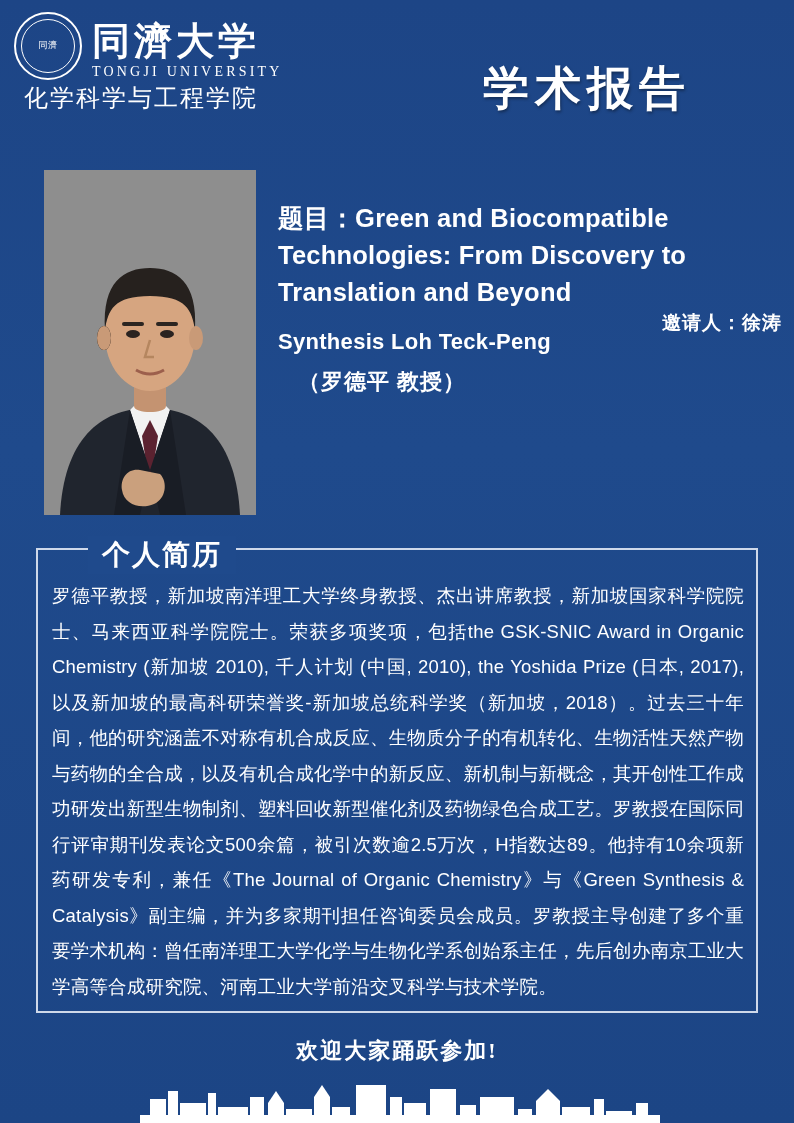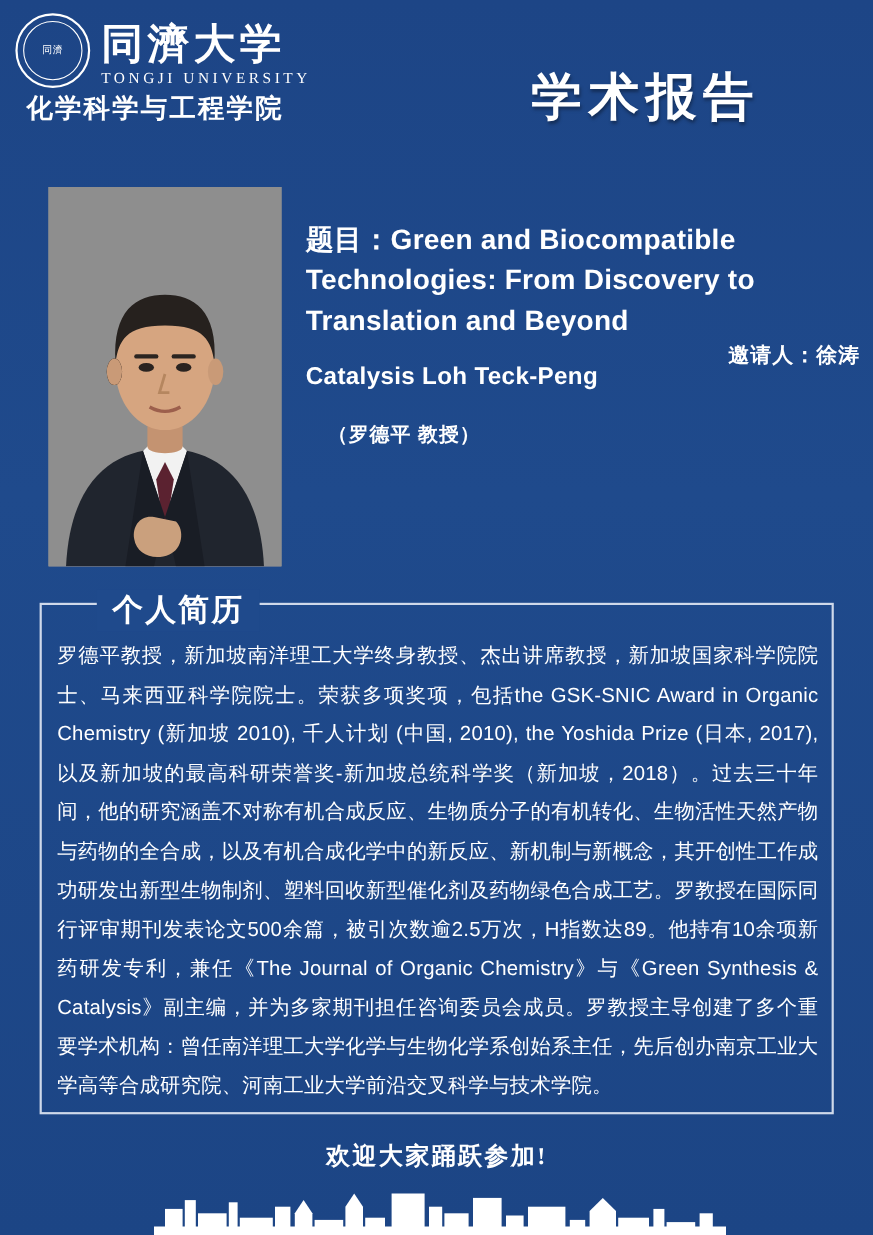--- a/index.html
+++ b/index.html
@@ -85,21 +85,21 @@
     margin-top: 2px;
     font-family: "Liberation Serif", serif;
   }
   .school-cn {
     position: absolute;
     left: 24px;
     top: 82px;
     font-size: 24px;
     letter-spacing: 2px;
     font-family: "Liberation Serif", serif;
-    font-weight: bold;
+    font-weight: normal;
   }
   .report-title {
     position: absolute;
     right: 0;
     left: 380px;
     top: 58px;
     text-align: center;
     font-size: 46px;
     font-weight: bold;
     letter-spacing: 6px;
@@ -130,23 +130,23 @@
     line-height: 1.45;
     letter-spacing: .2px;
   }
   .speaker-en {
     margin-top: 18px;
     font-size: 22px;
     font-weight: bold;
     letter-spacing: .3px;
   }
   .speaker-cn {
-    margin-top: 28px;
+    margin-top: 12px;
     margin-left: 20px;
-    font-size: 18px;
+    font-size: 22px;
     font-weight: bold;
     letter-spacing: 1px;
   }
   .meta {
     margin-top: 22px;
     font-size: 19px;
     font-weight: bold;
     line-height: 1.85;
     letter-spacing: .5px;
   }
@@ -262,21 +262,21 @@
 
       <path d="M106 170 L101 187 L110 187" fill="none" stroke="#b5865f" stroke-width="2.5"></path>
       <path d="M92 200 Q106 208 120 200" fill="none" stroke="#9c5f4c" stroke-width="3"></path>
 
       <path d="M96 300 C84 298 76 308 78 320 C80 334 96 340 110 334 C122 329 124 312 116 304 Z" fill="#caa07d"></path>
     </svg>
   </div>
 
   <div class="info">
     <div class="talk-title">题目：Green and Biocompatible Technologies: From Discovery to Translation and Beyond</div>
-    <div class="speaker-en">Catalysis Loh Teck-Peng</div>
+    <div class="speaker-en">Synthesis Loh Teck-Peng</div>
     <div class="speaker-cn">（罗德平 教授）</div>
   </div>
   <div class="host">邀请人：徐涛</div>
 
   <div class="bio-box"></div>
   <div class="bio-legend">个人简历</div>
   <div class="bio-text">罗德平教授，新加坡南洋理工大学终身教授、杰出讲席教授，新加坡国家科学院院士、马来西亚科学院院士。荣获多项奖项，包括the GSK-SNIC Award in Organic Chemistry (新加坡 2010), 千人计划 (中国, 2010), the Yoshida Prize (日本, 2017), 以及新加坡的最高科研荣誉奖-新加坡总统科学奖（新加坡，2018）。过去三十年间，他的研究涵盖不对称有机合成反应、生物质分子的有机转化、生物活性天然产物与药物的全合成，以及有机合成化学中的新反应、新机制与新概念，其开创性工作成功研发出新型生物制剂、塑料回收新型催化剂及药物绿色合成工艺。罗教授在国际同行评审期刊发表论文500余篇，被引次数逾2.5万次，H指数达89。他持有10余项新药研发专利，兼任《The Journal of Organic Chemistry》与《Green Synthesis &amp; Catalysis》副主编，并为多家期刊担任咨询委员会成员。罗教授主导创建了多个重要学术机构：曾任南洋理工大学化学与生物化学系创始系主任，先后创办南京工业大学高等合成研究院、河南工业大学前沿交叉科学与技术学院。</div>
 
   <div class="welcome">欢迎大家踊跃参加!</div>
 

